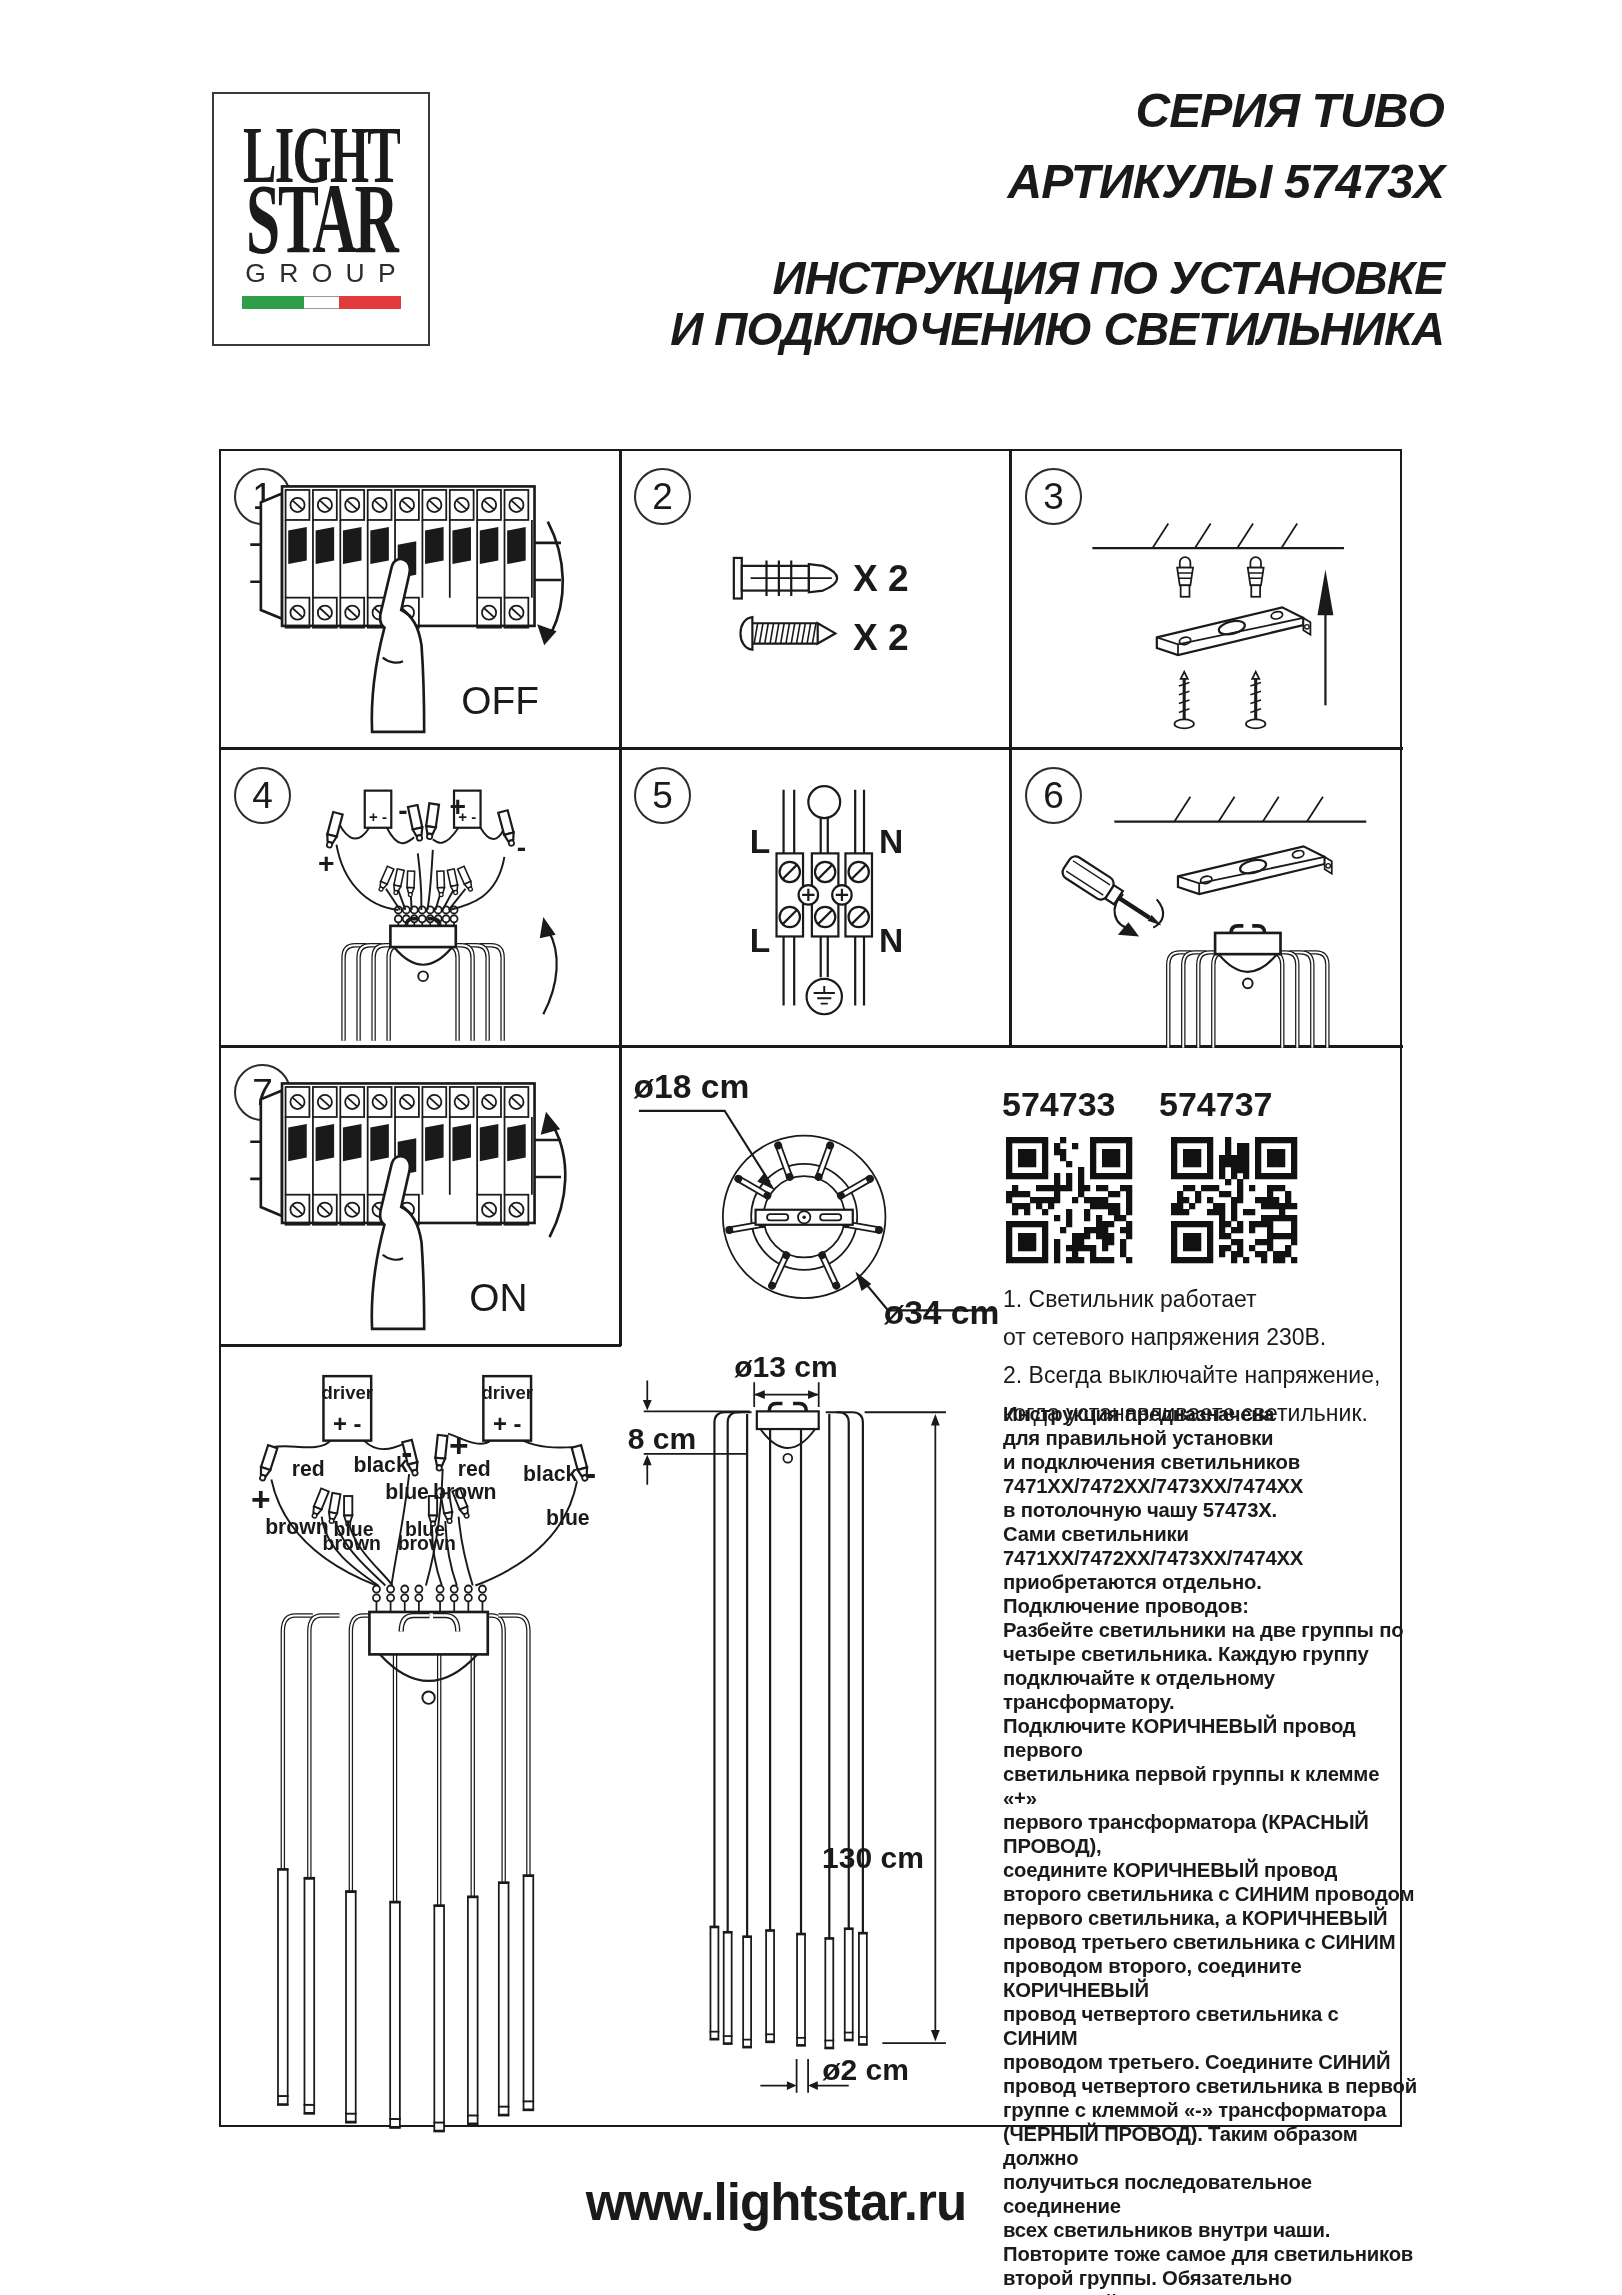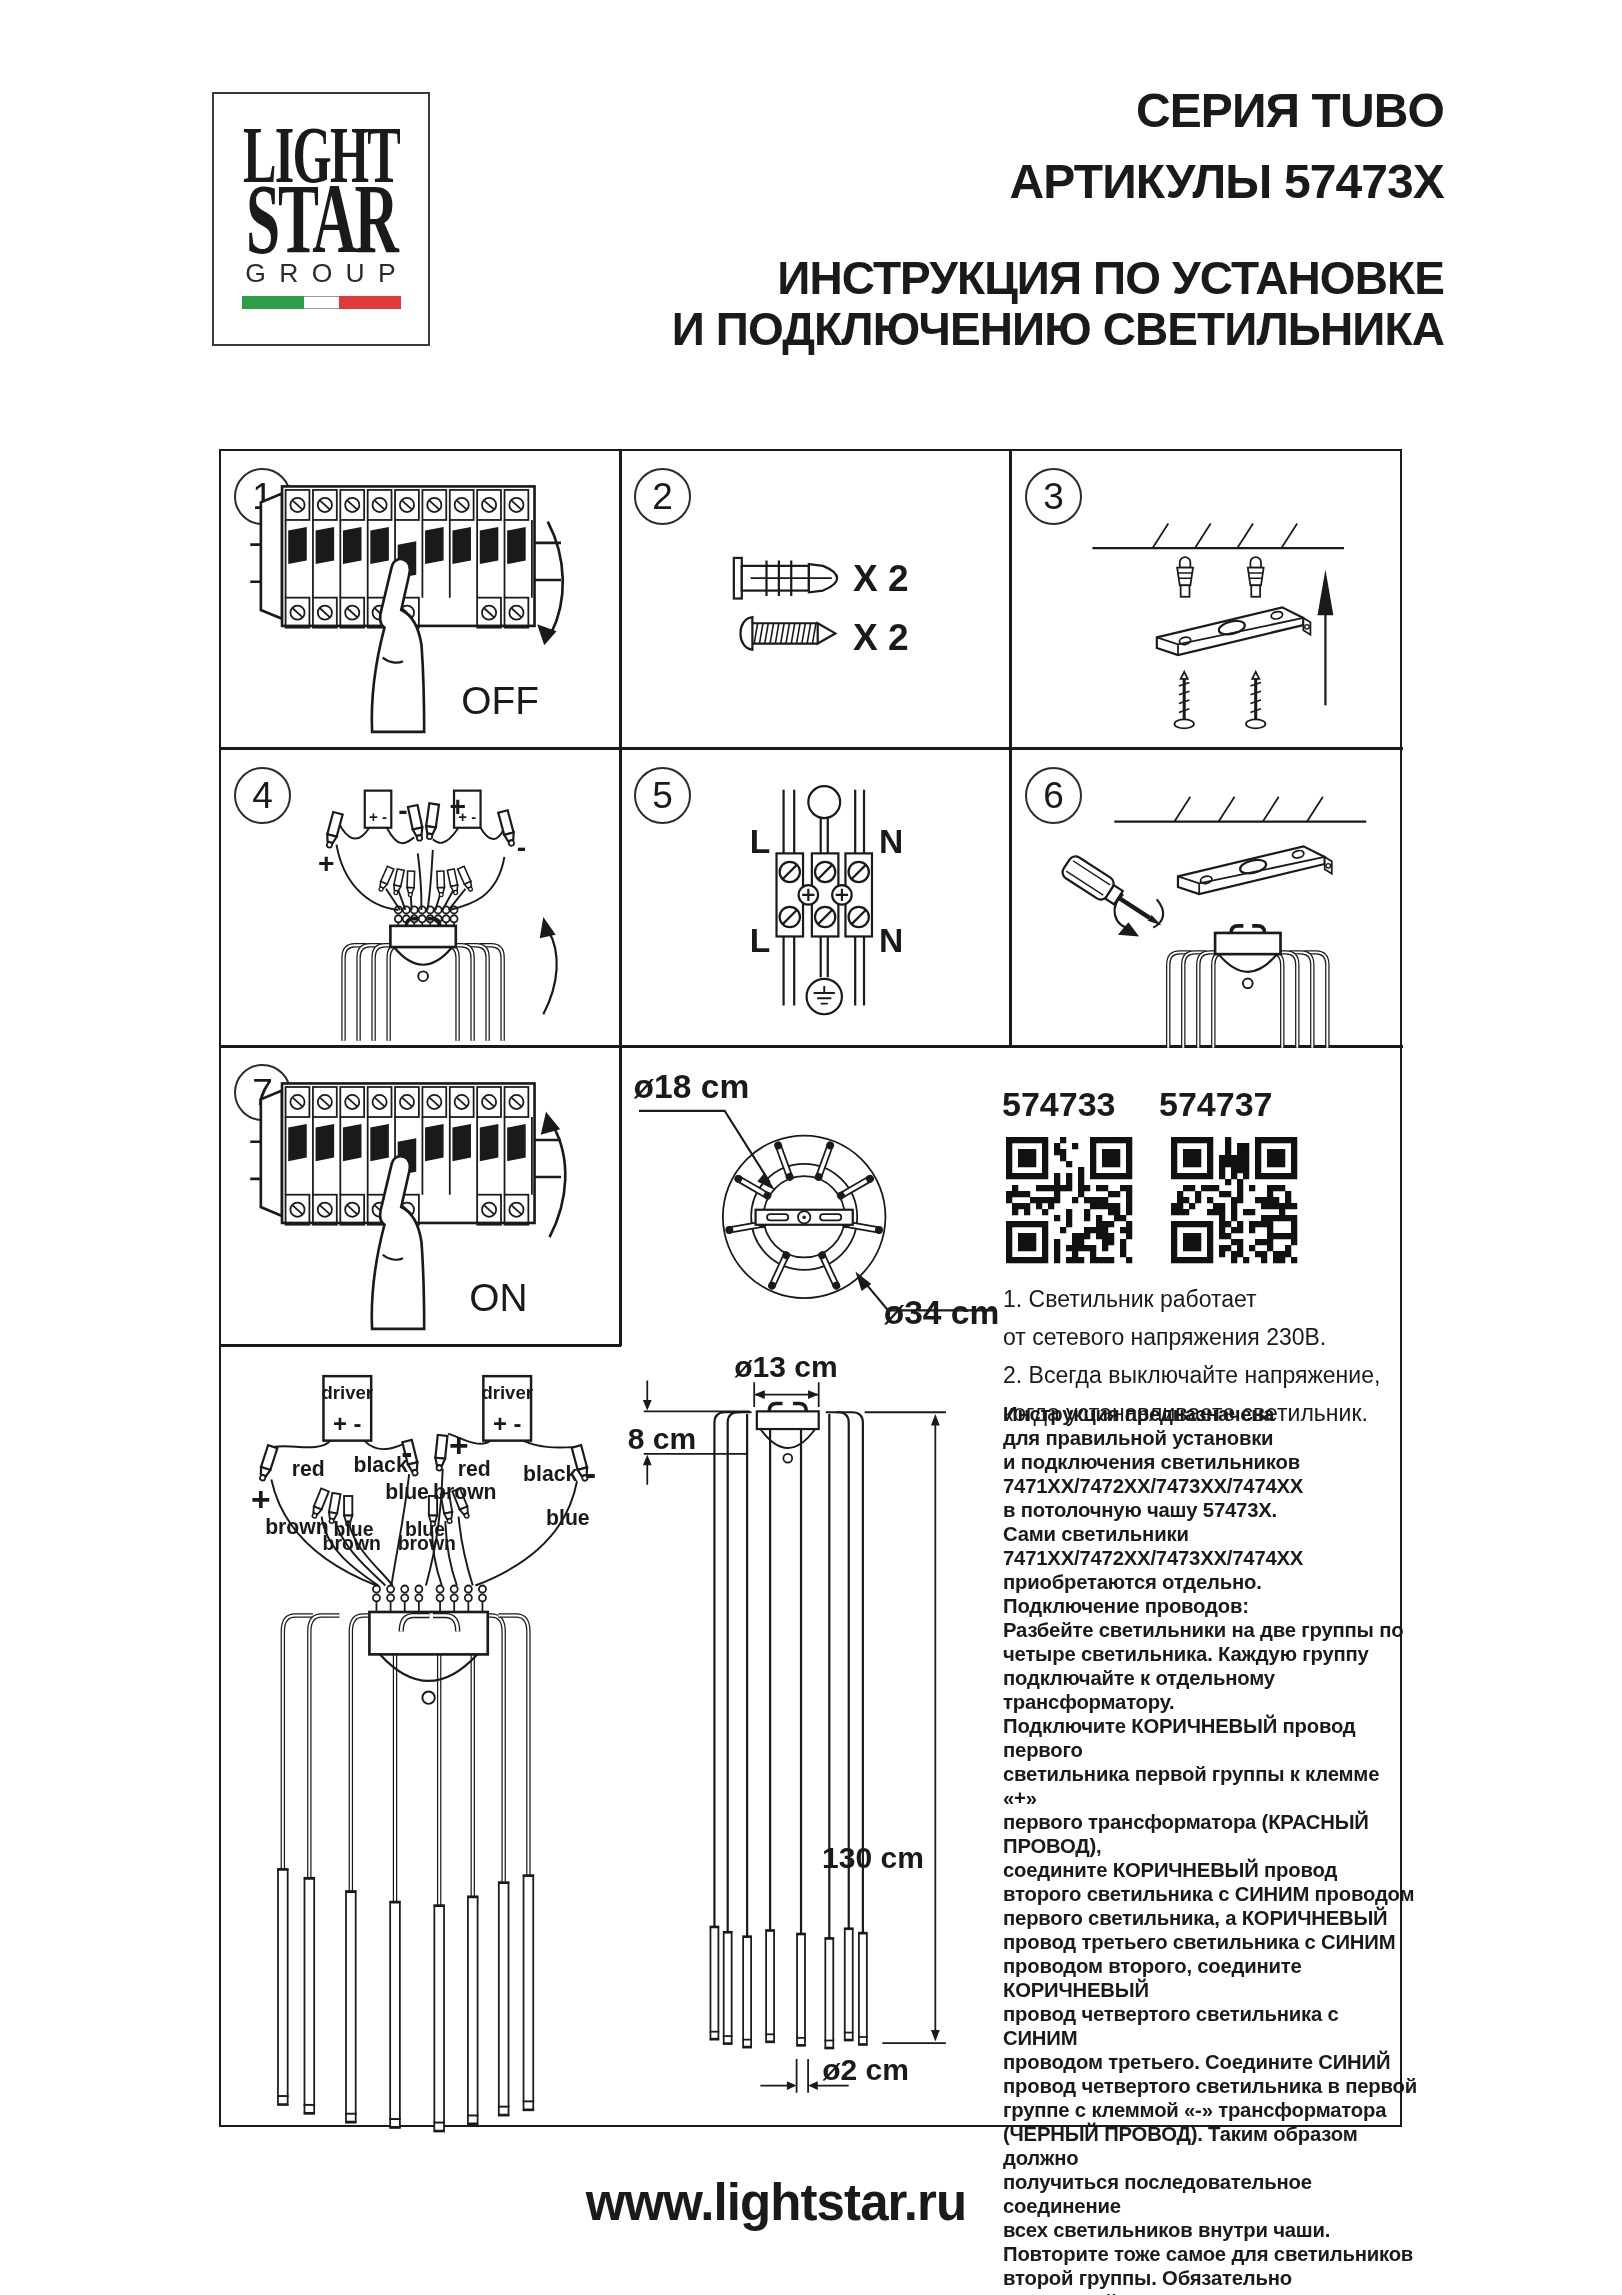--- a/index.html
+++ b/index.html
@@ -18,21 +18,21 @@
   #logo .l1{margin-top:34px;font-family:"Liberation Serif",serif;font-weight:700;font-size:81px;
         line-height:55px;transform:scaleX(.62);letter-spacing:-2.7px;}
   #logo .l2{font-family:"Liberation Serif",serif;font-weight:700;font-size:99px;
         line-height:71px;transform:scaleX(.62);letter-spacing:-3.5px;}
   #logo .l3{font-size:26.5px;font-weight:400;letter-spacing:13.3px;margin-top:5.3px;margin-left:12.4px;line-height:28px;color:#2c2c2c;}
   #flag{margin-top:8.8px;display:flex;width:159px;height:13.3px;}
   #flag .fg{width:62px;}
   #flag .fw{width:35px;border-top:0.9px solid #999;border-bottom:0.9px solid #999;box-sizing:border-box;}
   #flag .fr{width:62px;}
   
-  .hdr{position:absolute;right:219px;text-align:right;font-weight:700;letter-spacing:-0.9px;}
+  .hdr{position:absolute;right:219px;text-align:right;font-weight:700;letter-spacing:-0.9px;font-style:italic;}
   #hdr-series{top:83px;font-size:48px;}
   #hdr-articles{top:154px;font-size:48px;}
   #hdr-title{top:253px;font-size:46px;line-height:51px;}
   
   .badge{position:absolute;width:53px;height:53px;border:2.7px solid #2c2c2c;border-radius:50%;
          display:flex;align-items:center;justify-content:center;font-size:37px;font-weight:400;}
   
   #articles-row{left:1002px;top:1085px;width:407px;display:flex;}
   #articles-row div{width:129px;font-size:34px;font-weight:700;}
   #articles-row div+div{margin-left:28px;}

